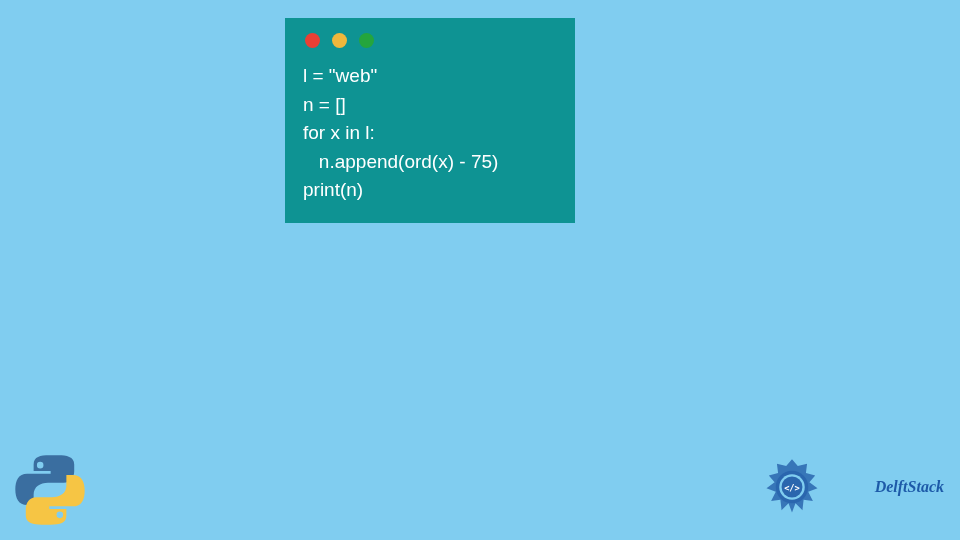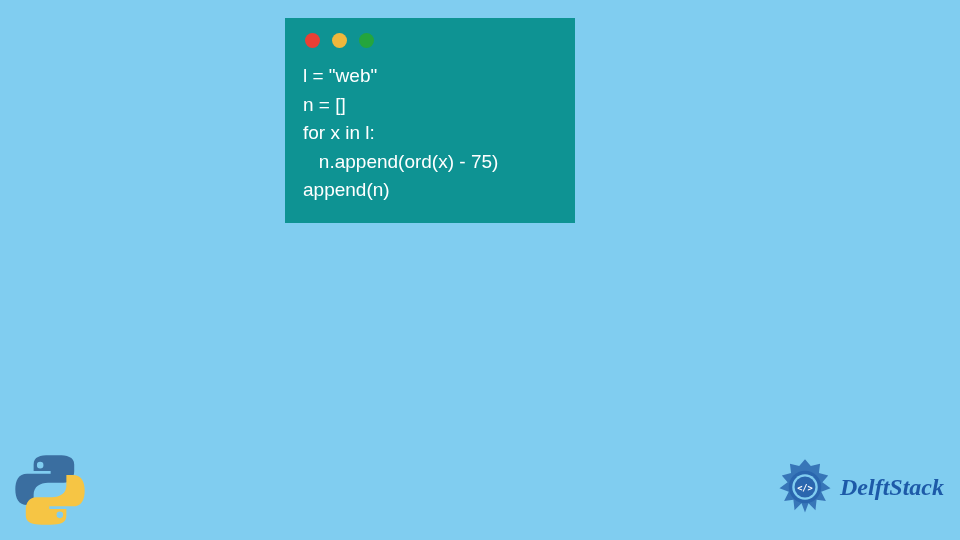--- a/index.html
+++ b/index.html
@@ -47,45 +47,46 @@
     }
     .delft-logo {
       position: absolute;
       right: 16px;
       bottom: 24px;
       display: flex;
       align-items: center;
       gap: 6px;
     }
     .delft-text {
-      font-size: 24px;
+      font-size: 16px;
       font-weight: 600;
       color: #1d5aa8;
       font-style: italic;
       font-family: Georgia, 'Times New Roman', serif;
+      margin-left: 48px;
     }
     .delft-emblem {
       width: 58px;
       height: 58px;
     }
   </style>
 </head>
 <body>
 
 <div class="code-window">
   <div class="window-controls">
     <div class="ctrl red"></div>
     <div class="ctrl yellow"></div>
     <div class="ctrl green"></div>
   </div>
   <div class="code"><span>l = "web"</span>
 <span>n = []</span>
 <span>for x in l:</span>
 <span>   n.append(ord(x) - 75)</span>
-<span>append(n)</span></div>
+<span>print(n)</span></div>
 </div>
 
 <div class="python-logo">
   <svg viewBox="0 0 110 110" width="72" height="72">
     <path fill="#3a6ea0" d="M54 2c-14 0-24 2-24 14v10h26v4H20c-13 0-18 10-18 24s5 24 18 24h10V62c0-12 10-18 22-18h24c10 0 16-8 16-18V16c0-12-12-14-24-14H54zM40 12a5 5 0 1 1 0 10 5 5 0 0 1 0-10z"></path>
     <path fill="#f6c544" d="M56 108c14 0 24-2 24-14V84H54v-4h36c13 0 18-10 18-24s-5-24-18-24H80v16c0 12-10 18-22 18H34c-10 0-16 8-16 18v10c0 12 12 14 24 14h14zM70 98a5 5 0 1 1 0-10 5 5 0 0 1 0 10z"></path>
   </svg>
 </div>
 
 <div class="delft-logo">

